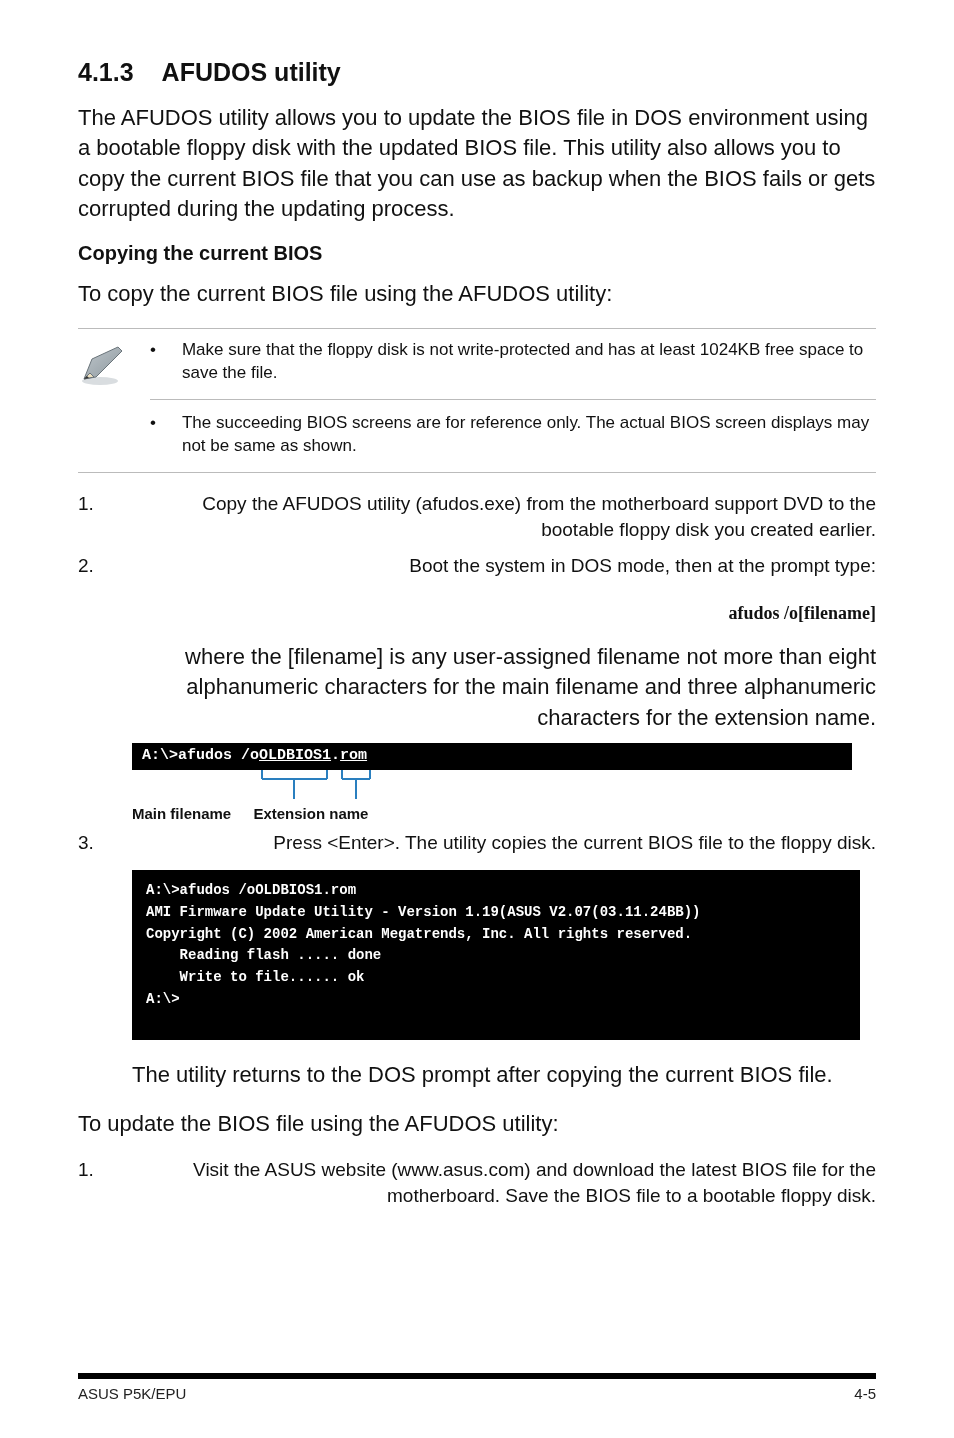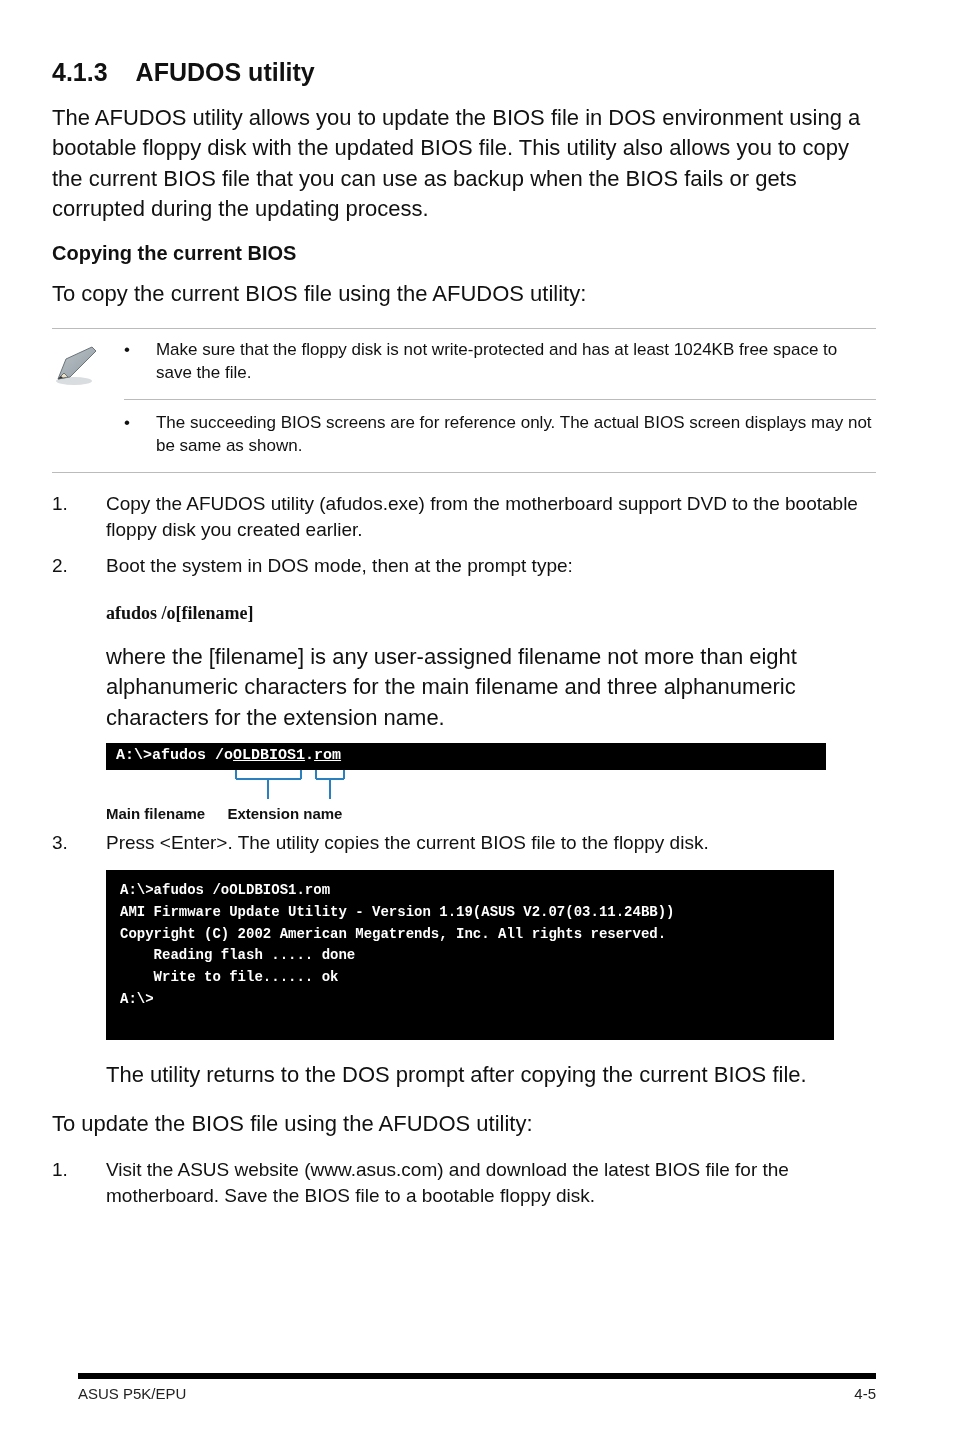--- a/index.html
+++ b/index.html
@@ -6,21 +6,21 @@
     margin: 0;
     padding: 0;
     background: #fff;
     font-family: Arial, Helvetica, sans-serif;
     color: #111;
   }
   .page {
     width: 954px;
     min-height: 1438px;
     box-sizing: border-box;
-    padding: 58px 78px 30px 52px;
+    padding: 58px 78px 30px 78px;
     position: relative;
   }
   .section-heading {
     display: flex;
     gap: 28px;
     align-items: baseline;
     font-weight: 700;
     font-size: 25px;
     margin-bottom: 16px;
   }
@@ -70,21 +70,21 @@
     display: flex;
     gap: 30px;
     font-size: 19px;
     line-height: 1.38;
     margin-bottom: 10px;
   }
   .ol-step .num {
     width: 24px;
     flex: 0 0 24px;
   }
-  .ol-step .content { flex: 1; }
+  .ol-step .content { flex: 1; text-align: right; }
   .code-inline {
     font-family: Liberation Serif, serif;
     font-weight: 700;
     font-size: 18px;
     display: block;
     margin-top: 22px;
   }
 
   .filename-diagram {
     margin: 10px 0 8px 54px;

